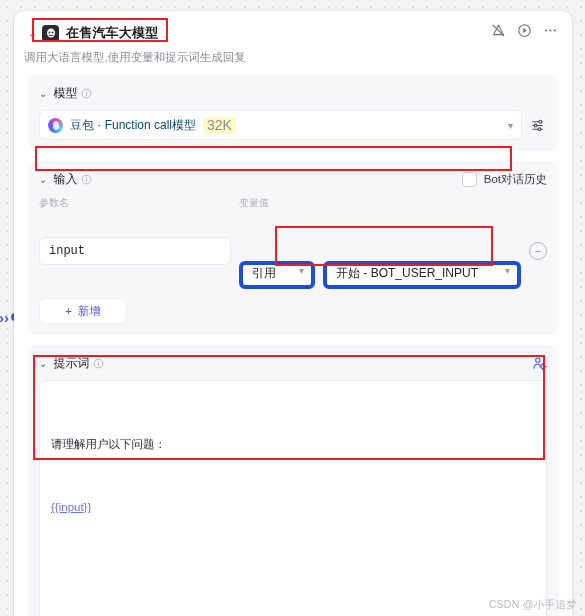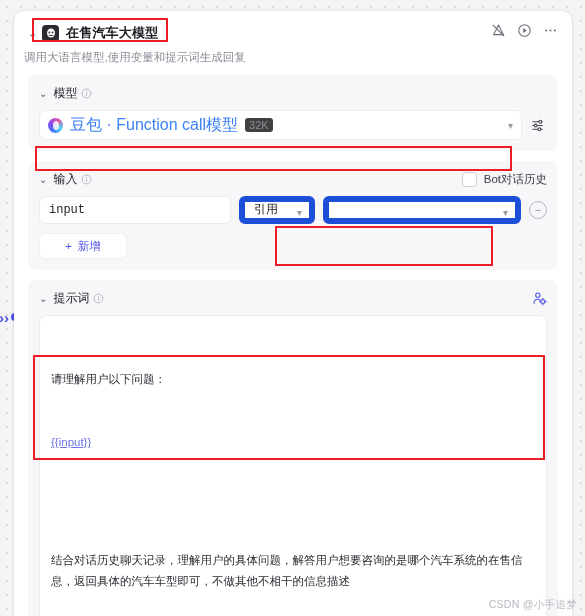--- a/index.html
+++ b/index.html
@@ -207,30 +207,31 @@
     align-items: center;
     padding: 0 9px;
     font-size: 12px;
     color: #25242b;
     box-sizing: border-box;
     cursor: text;
     font-family: Liberation Mono, monospace;
   }
   .select {
     background: #ffffff;
-    border: 6px solid #1d4ed8;
+    border: 4px solid #1d4ed8;
     border-radius: 6px;
     height: 28px;
     display: flex;
-    align-items: flex-end;
+    align-items: flex-start;
     padding: 0 7px 0 9px;
     font-size: 12px;
     color: #25242b;
     box-sizing: border-box;
     cursor: pointer;
+    margin-top: 48px;
   }
   .select .chv {
     margin-left: auto;
     color: #9a9aa4;
     font-size: 10px;
     padding-left: 6px;
   }
   .minus {
     width: 16px;
     height: 16px;
@@ -269,26 +270,26 @@
   }
   .model-logo::after {
     content: "";
     position: absolute;
     left: 4.5px; top: 3px;
     width: 6px; height: 9px;
     border-radius: 50%;
     background: #ffffff;
     opacity: 0.85;
   }
-  .model-name { font-size: 16px; color: #3b82f6; }
+  .model-name { font-size: 12px; color: #0c4a6e; }
   .model-badge {
     margin-left: 7px;
-    font-size: 11px;
+    font-size: 14px;
     color: #8d8d99;
-    background: #404040;
+    background: #fef9c3;
     border-radius: 3px;
     padding: 1.5px 4px;
     line-height: 1;
   }
   .model-box .chv { margin-left: auto; color: #9a9aa4; font-size: 10px; }
 
   
   .addbtn {
     margin-top: 9px;
     background: #ffffff;
@@ -437,28 +438,33 @@
           <path d="M6 5.2 V8.4" stroke-linecap="round"></path>
           <circle cx="6" cy="3.5" r="0.55" fill="#b4b4bd" stroke="none"></circle>
         </svg>
       </span>
       <div class="panel-head-right">
         <span class="cbox"></span>
         <span class="cbox-label">Bot对话历史</span>
       </div>
     </div>
 
+    <div class="col-labels">
+      <span class="col-label" style="width:192px">参数名</span>
+      <span class="col-label">变量值</span>
+    </div>
 
     <div class="row">
       <div class="input" style="width:192px">input</div>
       <div class="select" style="width:76px">
         <span>引用</span>
         <span class="chv">▾</span>
       </div>
       <div class="select" style="flex:1">
+        <span>开始 - BOT_USER_INPUT</span>
         <span class="chv">▾</span>
       </div>
       <span class="minus">−</span>
     </div>
 
     <div class="addbtn">
       <span>+</span>
       <span>新增</span>
     </div>
   </div>

